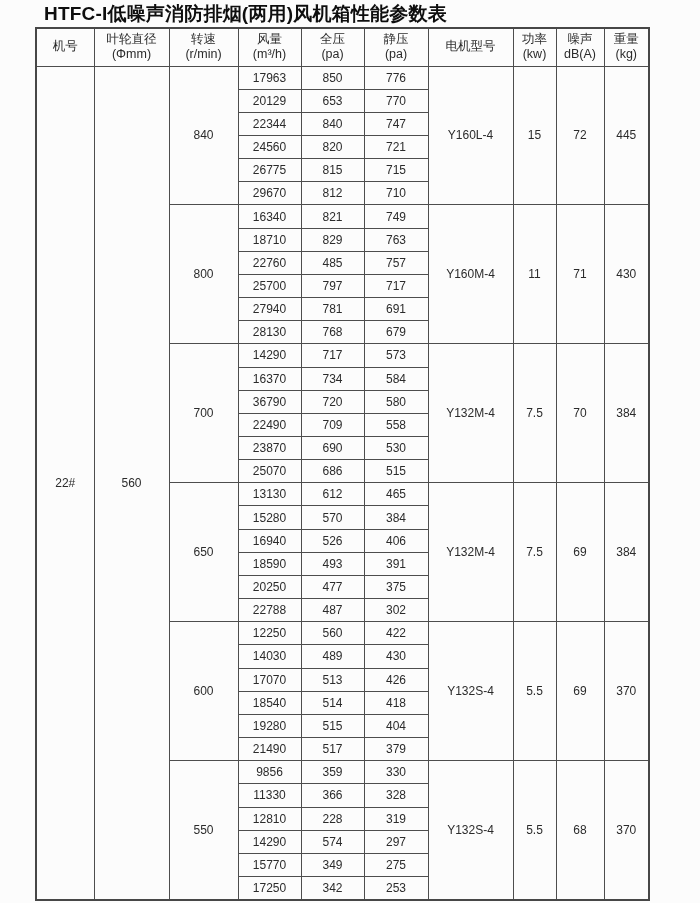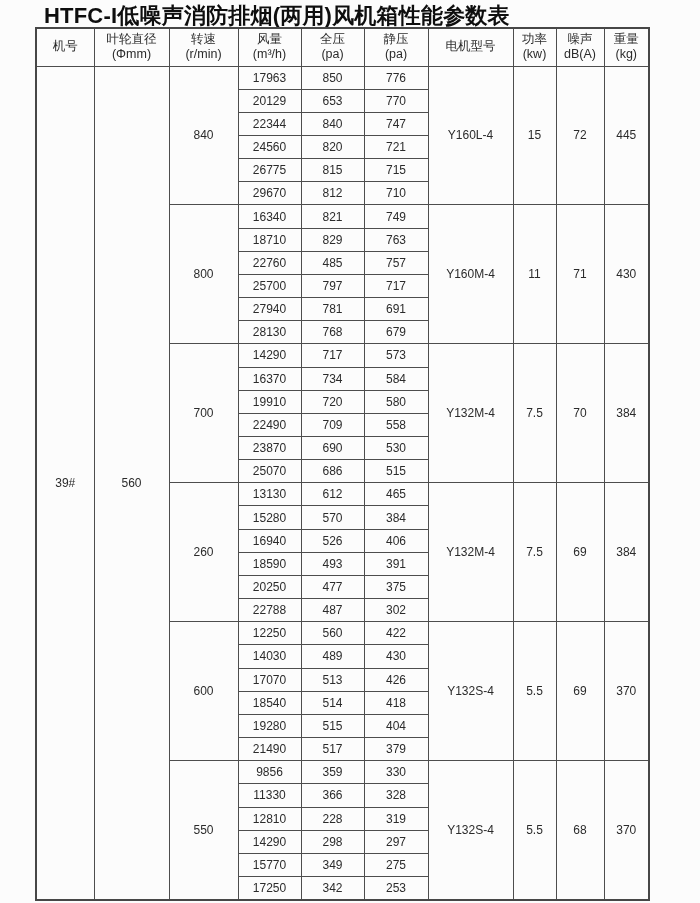--- a/index.html
+++ b/index.html
@@ -12,21 +12,21 @@
     background: #fcfcfc;
     font-family: "Liberation Sans", "DejaVu Sans", sans-serif;
     color: #2b2b2b;
     position: relative;
     overflow: hidden;
   }
   .page-title {
     position: absolute;
     left: 44px;
     top: 1px;
-    font-size: 22px;
+    font-size: 19px;
     font-weight: 700;
     color: #0e0e0e;
     letter-spacing: 0.2px;
     white-space: nowrap;
   }
   table.spec {
     position: absolute;
     left: 35px;
     top: 27px;
     width: 613px;
@@ -115,21 +115,21 @@
           <div>dB(A)</div>
         </th>
         <th>
           <div>重量</div>
           <div>(kg)</div>
         </th>
       </tr>
     </thead>
   <tbody>
       <tr>
-        <td rowspan="36">39#</td>
+        <td rowspan="36">22#</td>
         <td rowspan="36">560</td>
         <td rowspan="6">840</td>
         <td>17963</td>
         <td>850</td>
         <td>776</td>
         <td rowspan="6">Y160L-4</td>
         <td rowspan="6">15</td>
         <td rowspan="6">72</td>
         <td rowspan="6">445</td>
       </tr>
@@ -202,41 +202,41 @@
         <td rowspan="6">7.5</td>
         <td rowspan="6">70</td>
         <td rowspan="6">384</td>
       </tr>
       <tr>
         <td>16370</td>
         <td>734</td>
         <td>584</td>
       </tr>
       <tr>
-        <td>19910</td>
+        <td>36790</td>
         <td>720</td>
         <td>580</td>
       </tr>
       <tr>
         <td>22490</td>
         <td>709</td>
         <td>558</td>
       </tr>
       <tr>
         <td>23870</td>
         <td>690</td>
         <td>530</td>
       </tr>
       <tr>
         <td>25070</td>
         <td>686</td>
         <td>515</td>
       </tr>
       <tr>
-        <td rowspan="6">260</td>
+        <td rowspan="6">650</td>
         <td>13130</td>
         <td>612</td>
         <td>465</td>
         <td rowspan="6">Y132M-4</td>
         <td rowspan="6">7.5</td>
         <td rowspan="6">69</td>
         <td rowspan="6">384</td>
       </tr>
       <tr>
         <td>15280</td>
@@ -313,21 +313,21 @@
         <td>366</td>
         <td>328</td>
       </tr>
       <tr>
         <td>12810</td>
         <td>228</td>
         <td>319</td>
       </tr>
       <tr>
         <td>14290</td>
-        <td>298</td>
+        <td>574</td>
         <td>297</td>
       </tr>
       <tr>
         <td>15770</td>
         <td>349</td>
         <td>275</td>
       </tr>
       <tr>
         <td>17250</td>
         <td>342</td>

